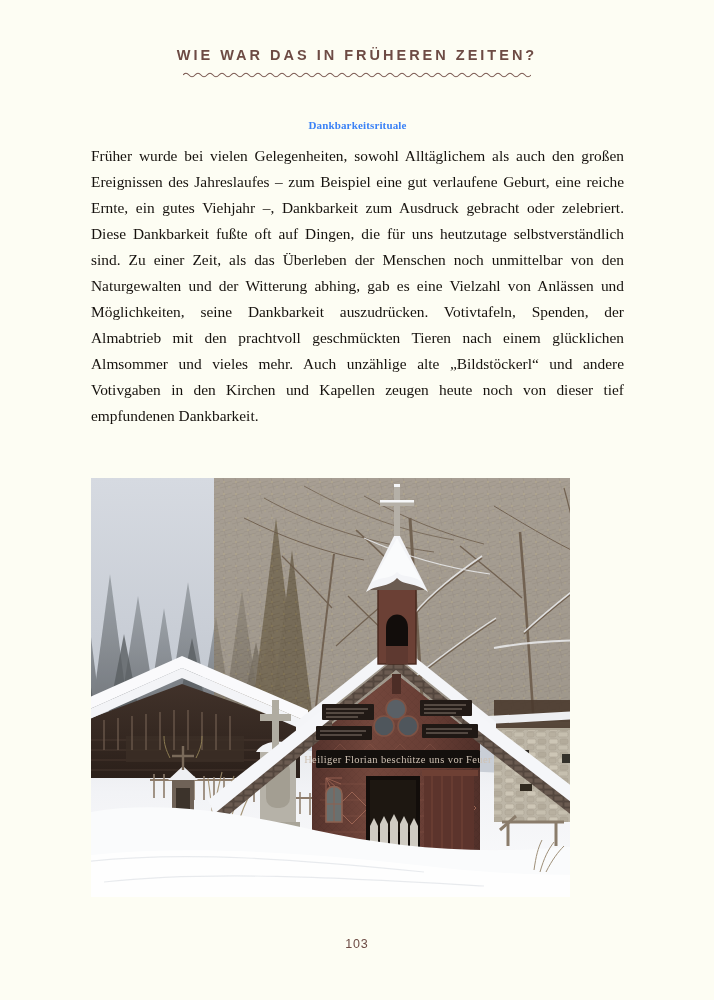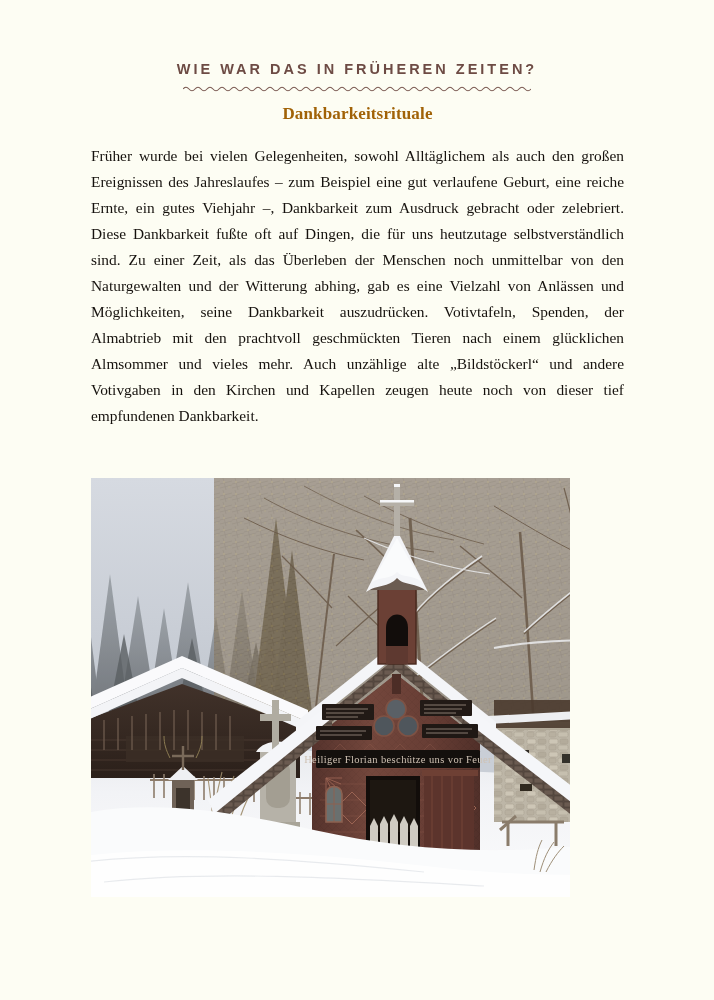--- a/index.html
+++ b/index.html
@@ -18,21 +18,21 @@
 
   .page {
     position: absolute;
     inset: 0;
     background: #fdfdf3;
   }
 
   
   .running-head {
     position: absolute;
-    top: 60px;
+    top: 46px;
     left: 0;
     right: 0;
     text-align: center;
   }
   .running-head-text {
     display: inline-block;
     font-family: "Liberation Sans", sans-serif;
     font-size: 14.5px;
     font-weight: 600;
     letter-spacing: 3.0px;
@@ -44,28 +44,28 @@
     display: block;
     margin: 7px auto 0 auto;
     width: 348px;
     height: 8px;
     color: #6d4b44;
   }
 
   
   .section-title {
     position: absolute;
-    top: 104px;
+    top: 119px;
     left: 91px;
     width: 533px;
     text-align: center;
     font-family: "Liberation Serif", serif;
-    font-size: 17px;
+    font-size: 11px;
     font-weight: bold;
-    color: #a16207;
+    color: #3b82f6;
     letter-spacing: 0.15px;
   }
 
   
   .body-copy {
     position: absolute;
     top: 143px;
     left: 91px;
     width: 533px;
     font-family: "Liberation Serif", serif;
@@ -444,14 +444,15 @@
         </g>
 
         <g stroke="#9e8f78" stroke-width="1" fill="none">
           <path d="M470,392 C472,378 474,370 478,362 M476,394 C480,380 484,372 490,364
                    M482,394 C488,382 494,374 500,368"></path>
         </g>
       </g>
     </svg>
   </div>
 
+  <div class="folio">103</div>
 
 </div>
 
 </body></html>

